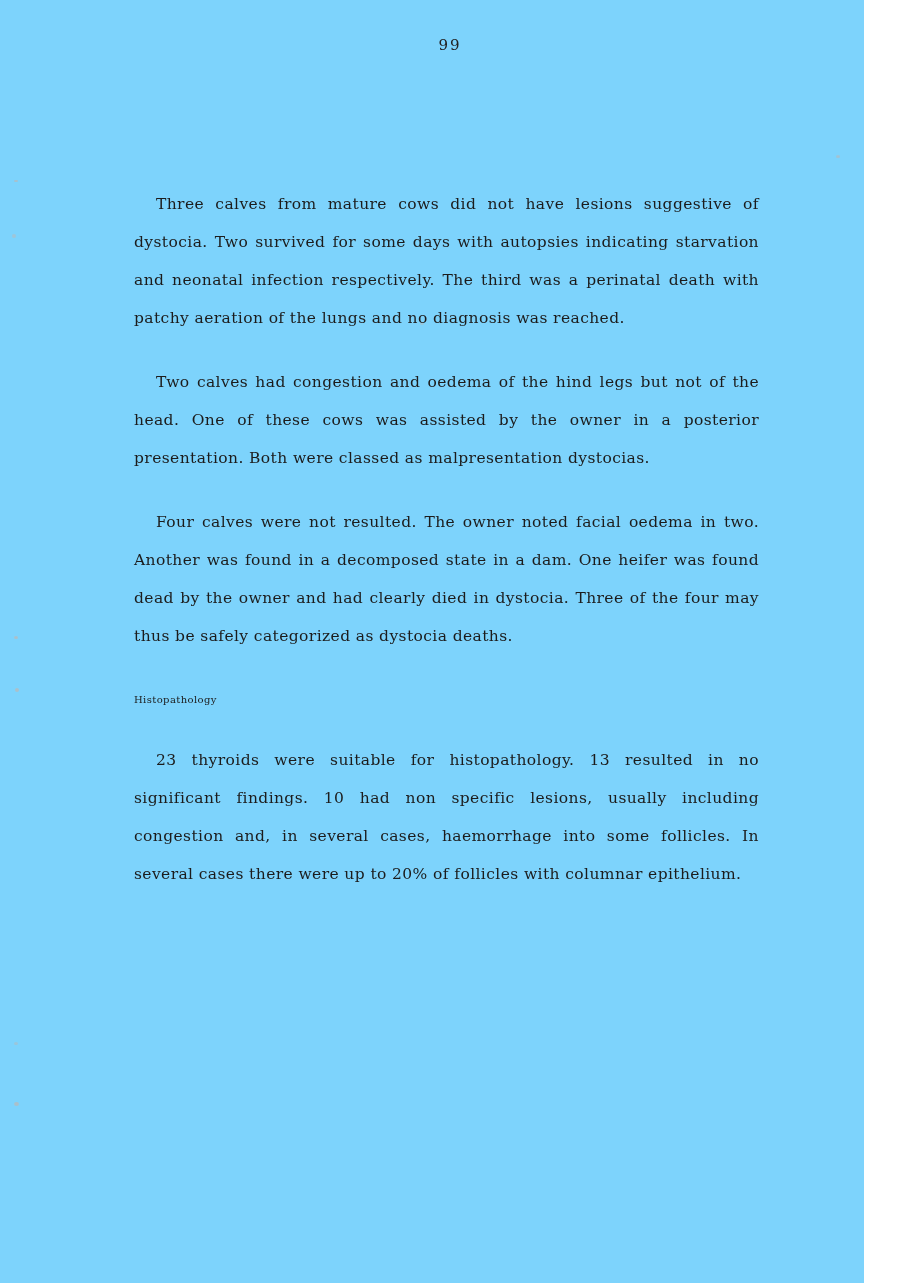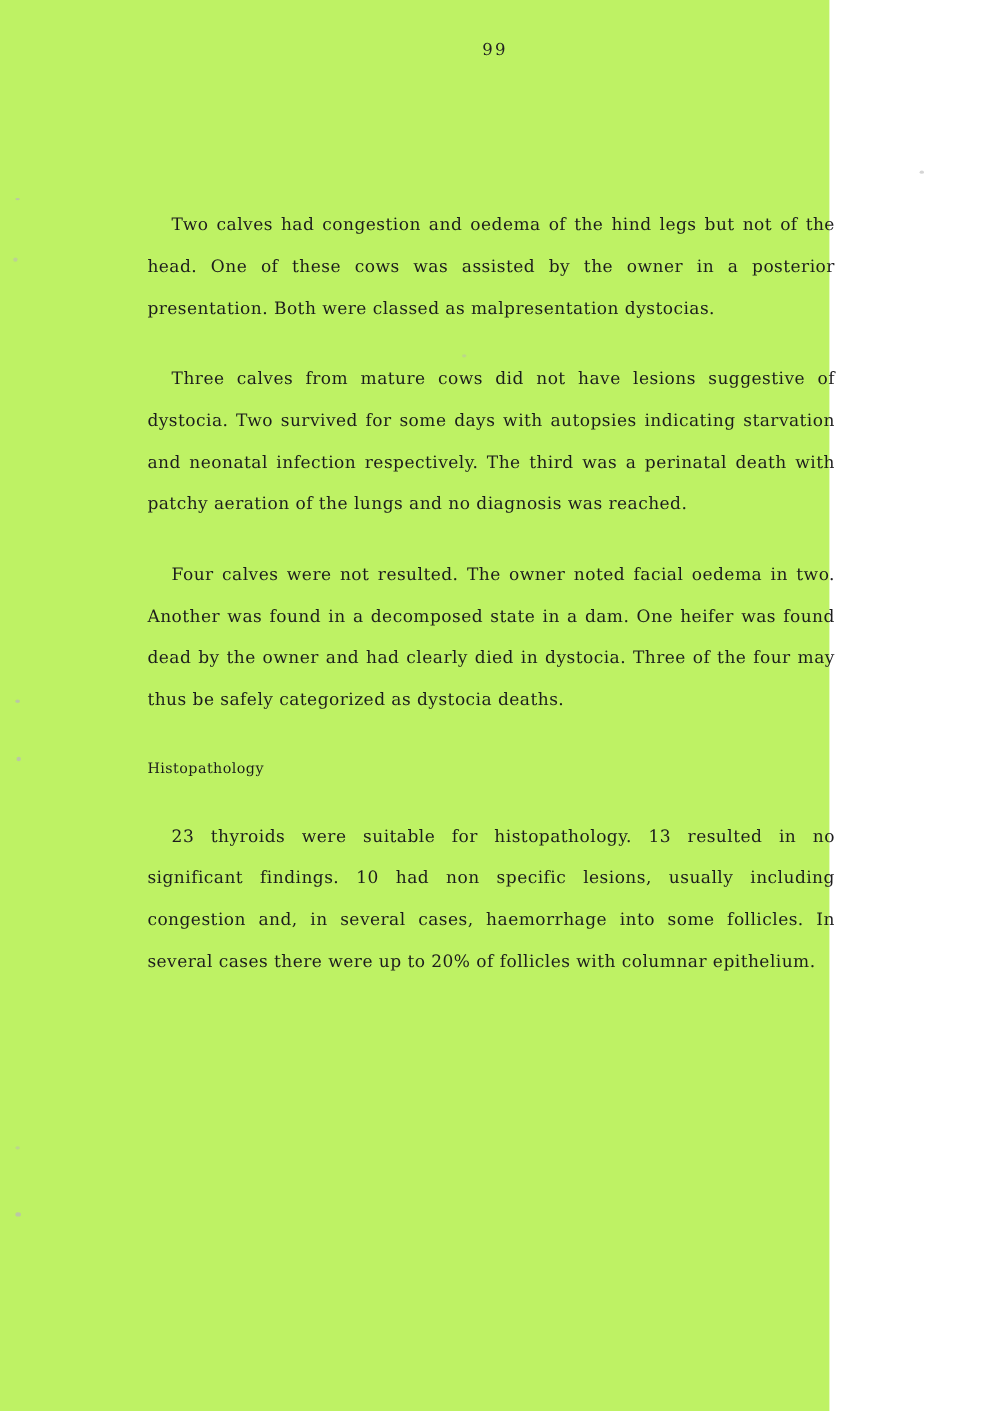--- a/index.html
+++ b/index.html
@@ -10,23 +10,23 @@
   body {
     width: 900px;
     height: 1283px;
     font-family: "DejaVu Serif", serif;
     color: #1a1a1a;
     position: relative;
     overflow: hidden;
   }
   .page {
     position: relative;
-    width: 754px;
+    width: 864px;
     height: 1283px;
-    background: #bef264;
+    background: #7dd3fc;
   }
   .page-number {
     position: absolute;
     top: 36px;
     left: 0;
     width: 900px;
     text-align: center;
     font-size: 15px;
     letter-spacing: 2px;
     font-family: "DejaVu Serif", serif;
@@ -47,21 +47,21 @@
     color: #1c1c1c;
     letter-spacing: 0.4px;
   }
   .para.indent {
     text-indent: 22px;
   }
   .para:last-child {
     margin-bottom: 0;
   }
   .heading {
-    font-size: 13px;
+    font-size: 10px;
     line-height: 38px;
     margin: 0 0 22px 0;
     letter-spacing: 0.4px;
     color: #1c1c1c;
   }
   
   .speck {
     position: absolute;
     background: #b9b9b9;
     border-radius: 50%;
@@ -87,23 +87,23 @@
   <div class="speck s2"></div>
   <div class="speck s3"></div>
   <div class="speck s4"></div>
   <div class="speck s5"></div>
   <div class="speck s6"></div>
   <div class="speck s7"></div>
   <div class="speck s8"></div>
 
   <div class="body-text">
 
+    <p class="para indent">Three calves from mature cows did not have lesions suggestive of dystocia. Two survived for some days with autopsies indicating starvation and neonatal infection respectively. The third was a perinatal death with patchy aeration of the lungs and no diagnosis was reached.</p>
+
     <p class="para indent">Two calves had congestion and oedema of the hind legs but not of the head. One of these cows was assisted by the owner in a posterior presentation. Both were classed as malpresentation dystocias.</p>
-
-    <p class="para indent">Three calves from mature cows did not have lesions suggestive of dystocia. Two survived for some days with autopsies indicating starvation and neonatal infection respectively. The third was a perinatal death with patchy aeration of the lungs and no diagnosis was reached.</p>
 
     <p class="para indent">Four calves were not resulted. The owner noted facial oedema in two. Another was found in a decomposed state in a dam. One heifer was found dead by the owner and had clearly died in dystocia. Three of the four may thus be safely categorized as dystocia deaths.</p>
 
 
     <p class="heading">Histopathology</p>
 
     <p class="para indent">23 thyroids were suitable for histopathology. 13 resulted in no significant findings. 10 had non specific lesions, usually including congestion and, in several cases, haemorrhage into some follicles. In several cases there were up to 20% of follicles with columnar epithelium.</p>
 
   </div>
 </div>

